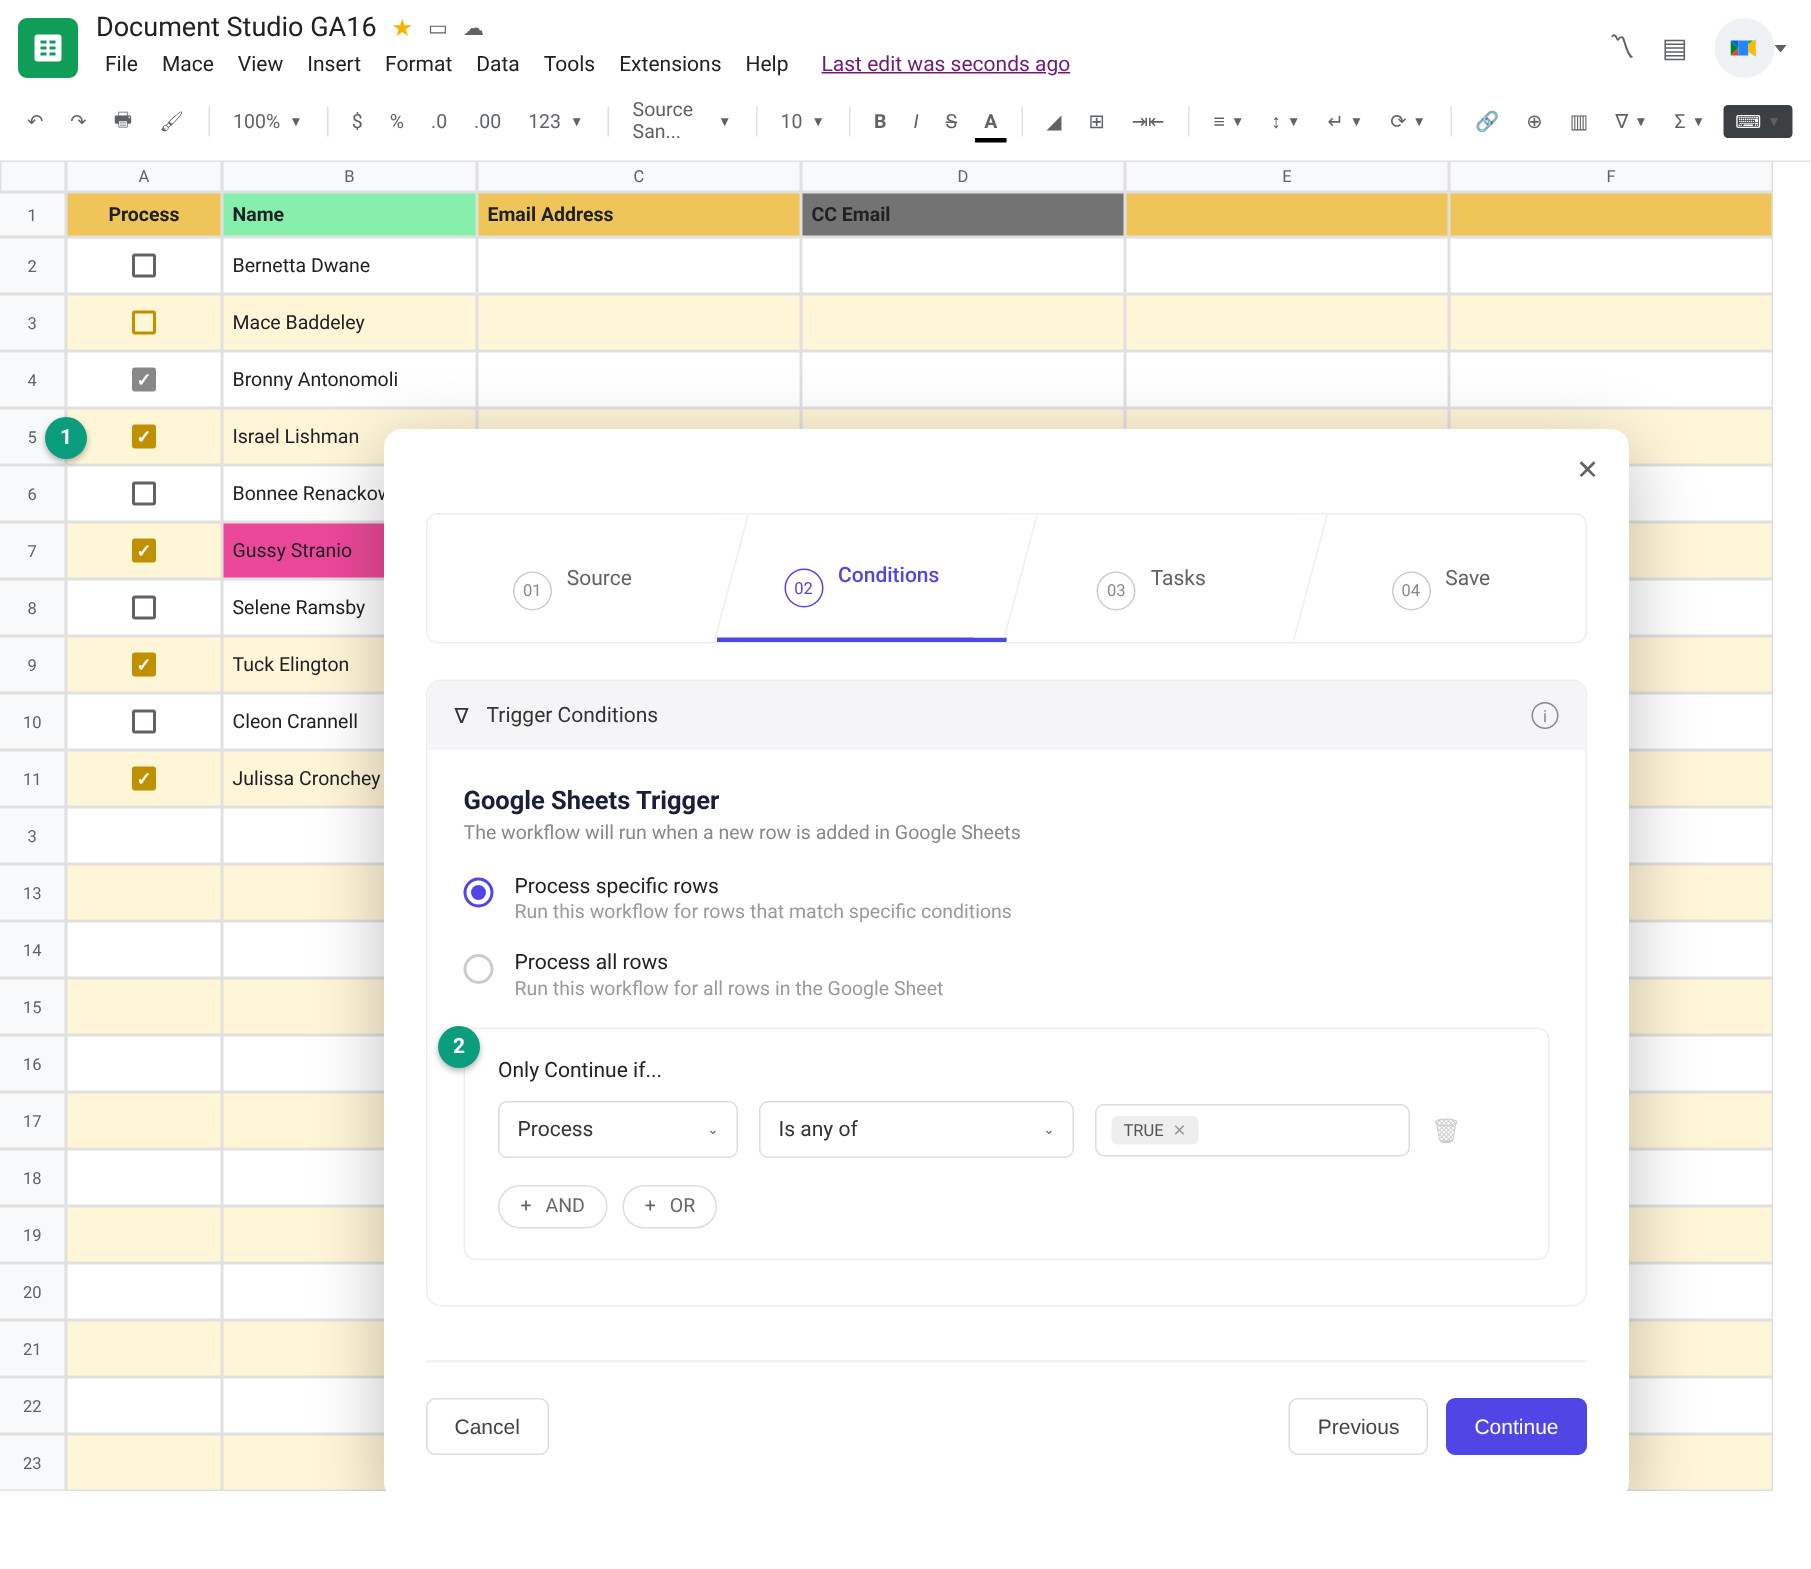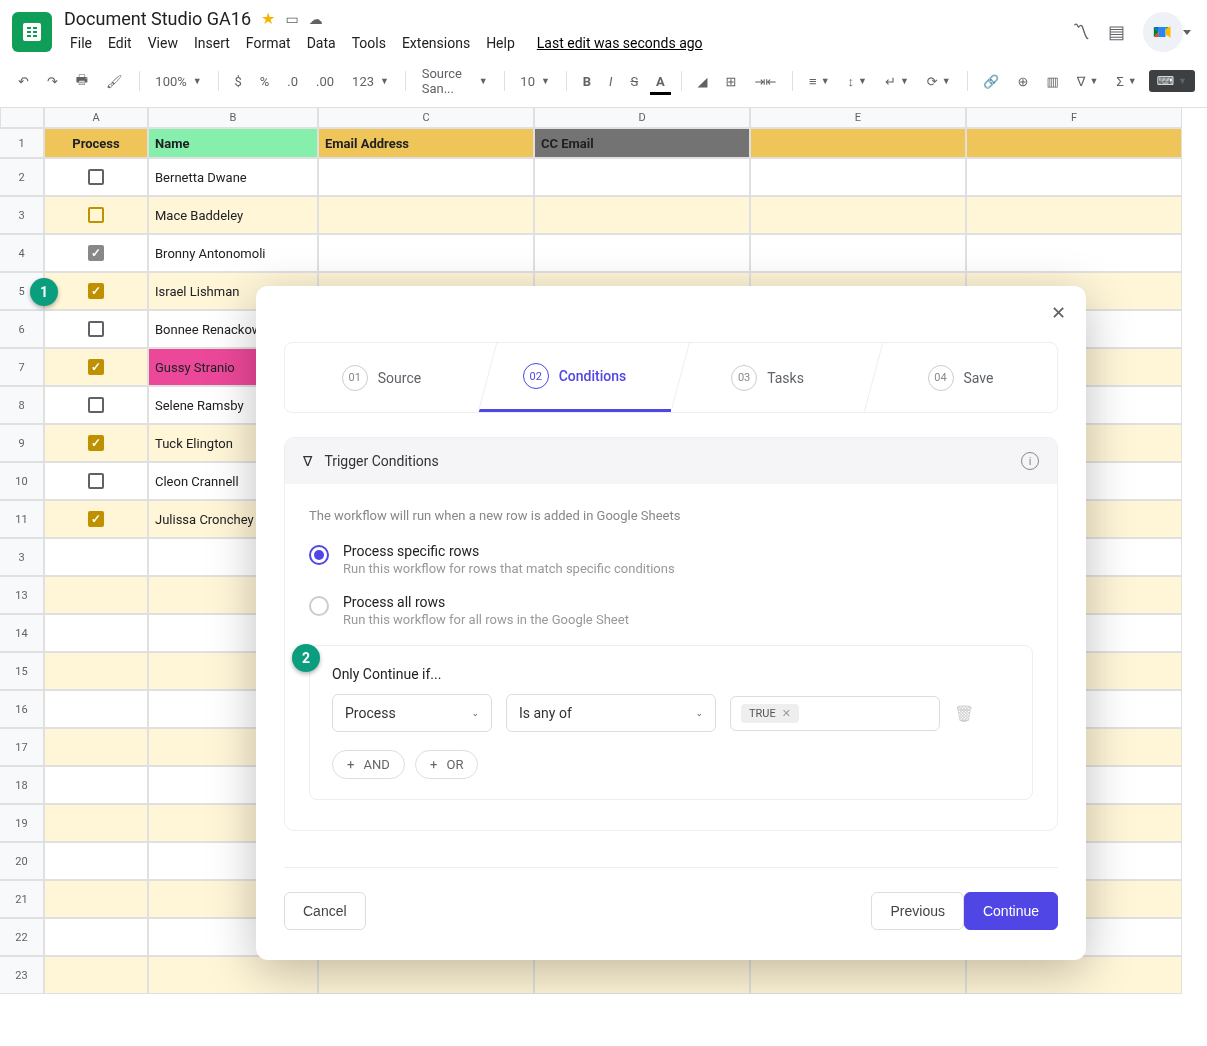--- a/index.html
+++ b/index.html
@@ -9,21 +9,21 @@
   .titlebar { display: flex; align-items: center; padding: 8px 12px 0 12px; }
   .logo { width: 40px; height: 40px; background: #0f9d58; border-radius: 6px; display: flex; align-items: center; justify-content: center; margin-right: 12px; }
   .logo svg { width: 24px; height: 24px; fill: #fff; }
   .title-col { flex: 1; }
   .title-row { display: flex; align-items: center; gap: 10px; }
   .doc-title { font-size: 18px; color: #202124; }
   .star { color: #f4b400; font-size: 16px; }
   .title-icons { color: #5f6368; font-size: 14px; display:flex; gap:10px; }
   .menubar { display: flex; gap: 4px; margin-top: 2px; align-items: center; }
   .menu-item { padding: 4px 6px; font-size: 14px; color: #202124; cursor: pointer; }
-  .last-edit { color: #000000; text-decoration: underline; font-size: 14px; margin-left: 12px; cursor:pointer; }
+  .last-edit { color: #701a75; text-decoration: underline; font-size: 14px; margin-left: 12px; cursor:pointer; }
   .title-right { display:flex; align-items:center; gap:18px; padding-right: 12px; }
   .title-right .icon { color:#5f6368; font-size:18px; }
   .meet-badge { width:40px; height:40px; border-radius:50%; background:#eef1f6; display:flex; align-items:center; justify-content:center; position:relative; }
   .meet-badge::after { content:''; border-left:4px solid transparent; border-right:4px solid transparent; border-top:5px solid #5f6368; position:absolute; right:-8px; top:18px; }
   
   
   .toolbar { display:flex; align-items:center; gap:6px; padding: 8px 12px; border-bottom:1px solid #e0e0e0; color:#5f6368; }
   .tb-sep { width:1px; height:20px; background:#e0e0e0; margin:0 4px; }
   .tb-btn { padding:4px 6px; cursor:pointer; display:flex; align-items:center; gap:4px; font-size:13px; }
   .tb-select { padding:3px 6px; cursor:pointer; display:flex; align-items:center; gap:6px; font-size:13px; }
@@ -49,21 +49,21 @@
   
   .annot { position:absolute; width:28px; height:28px; border-radius:50%; background:#0b9e7e; color:#fff; font-weight:bold; display:flex; align-items:center; justify-content:center; font-size:14px; z-index:30; box-shadow:0 2px 4px rgba(0,0,0,0.3); }
   
   
   .modal { position:absolute; left:256px; top:178px; width:830px; background:#fff; border-radius:12px; box-shadow:0 12px 48px rgba(0,0,0,0.25); z-index:20; padding-bottom:30px; }
   .modal-close { position:absolute; top:16px; right:20px; color:#5f6368; font-size:18px; cursor:pointer; }
   .steps { display:flex; margin:56px 28px 0 28px; border:1px solid #eee; border-radius:8px; overflow:hidden; }
   .step { flex:1; display:flex; align-items:center; justify-content:center; gap:10px; padding:20px 8px; position:relative; cursor:pointer; }
   .step::after { content:''; position:absolute; right:-10px; top:0; bottom:0; width:20px; background:#fff; transform:skewX(-15deg); border-right:1px solid #eee; z-index:1; }
   .step:last-child::after { display:none; }
-  .step-num { width:26px; height:26px; border-radius:50%; border:1px solid #ccc; display:flex; align-items:center; justify-content:center; font-size:11px; color:#888; }
+  .step-num { width:26px; height:26px; border-radius:50%; border:1px solid #ccc; display:flex; align-items:center; justify-content:center; font-size:11px; color:#888;margin-top:16px; }
   .step-label { font-size:14px; color:#5f6368; }
   .step.active { border-bottom:3px solid #4f46e5; }
   .step.active .step-num { border-color:#4f46e5; color:#4f46e5; }
   .step.active .step-label { color:#4f46e5; font-weight:500; }
   
   .panel { margin:24px 28px 0 28px; border:1px solid #eee; border-radius:10px; overflow:hidden; }
   .panel-head { background:#f5f5f7; padding:14px 18px; display:flex; align-items:center; gap:12px; color:#333; font-size:14px; }
   .panel-head .info { margin-left:auto; width:18px; height:18px; border:1.5px solid #888; border-radius:50%; display:flex; align-items:center; justify-content:center; font-size:11px; color:#888; }
   .panel-body { padding:24px 24px 30px 24px; }
   .panel-body h3 { font-size:17px; color:#1a1e3a; margin-bottom:4px; }
@@ -84,21 +84,21 @@
   .tag-input { border:1px solid #ddd; border-radius:6px; padding:7px 10px; width:210px; display:flex; align-items:center; gap:6px; }
   .tag { background:#eee; border-radius:4px; padding:3px 8px; font-size:11px; color:#555; display:flex; align-items:center; gap:6px; }
   .tag .x { color:#999; cursor:pointer; font-size:11px; }
   .trash { color:#ccc; font-size:16px; cursor:pointer; }
   .cond-btns { display:flex; gap:10px; margin-top:18px; }
   .pill { border:1px solid #ddd; border-radius:18px; padding:6px 14px; font-size:13px; color:#666; cursor:pointer; display:flex; align-items:center; gap:6px; }
   
   .modal-footer { display:flex; margin:36px 28px 0 28px; padding-top:24px; border-top:1px solid #eee; }
   .btn { padding:10px 18px; border-radius:6px; font-size:14px; cursor:pointer; border:1px solid #ddd; background:#fff; color:#444; }
   .btn.primary { background:#4f46e5; color:#fff; border-color:#4f46e5; }
-  .footer-right { margin-left:auto; display:flex; }
+  .footer-right { margin-left:auto; display:flex; gap:12px; }
 </style>
 </head>
 <body>
 
 <div class="titlebar">
   <div class="logo">
     <svg viewBox="0 0 24 24">
         <path d="M19 3H5a2 2 0 0 0-2 2v14a2 2 0 0 0 2 2h14a2 2 0 0 0 2-2V5a2 2 0 0 0-2-2zm-8 14H7v-2h4v2zm0-4H7v-2h4v2zm0-4H7V7h4v2zm6 8h-4v-2h4v2zm0-4h-4v-2h4v2zm0-4h-4V7h4v2z"></path>
       </svg>
   </div>
@@ -106,21 +106,21 @@
     <div class="title-row">
       <span class="doc-title">Document Studio GA16</span>
       <span class="star">★</span>
       <span class="title-icons">
         <span>▭</span>
         <span>☁</span>
       </span>
     </div>
     <div class="menubar">
       <span class="menu-item">File</span>
-      <span class="menu-item">Edit</span>
+      <span class="menu-item">Mace</span>
       <span class="menu-item">View</span>
       <span class="menu-item">Insert</span>
       <span class="menu-item">Format</span>
       <span class="menu-item">Data</span>
       <span class="menu-item">Tools</span>
       <span class="menu-item">Extensions</span>
       <span class="menu-item">Help</span>
       <span class="last-edit">Last edit was seconds ago</span>
     </div>
   </div>
@@ -457,20 +457,21 @@
         </div>
       </div>
 
     <div class="panel">
       <div class="panel-head">
         <span>∇</span>
         <span>Trigger Conditions</span>
         <span class="info">i</span>
       </div>
       <div class="panel-body">
+        <h3>Google Sheets Trigger</h3>
         <div class="sub">The workflow will run when a new row is added in Google Sheets</div>
 
         <div class="radio-row">
           <div class="radio selected"></div>
           <div>
             <div class="radio-title">Process specific rows</div>
             <div class="radio-sub">Run this workflow for rows that match specific conditions</div>
           </div>
         </div>
         <div class="radio-row">

